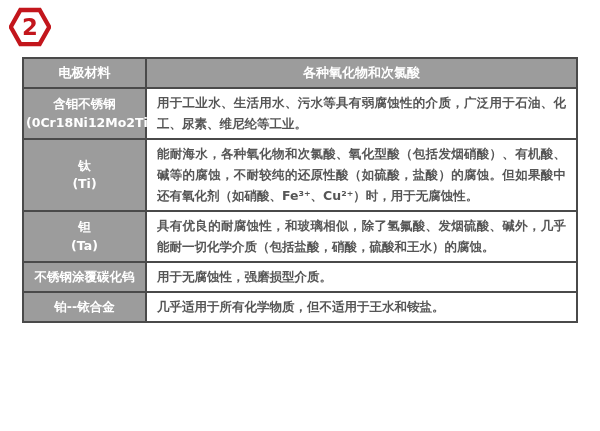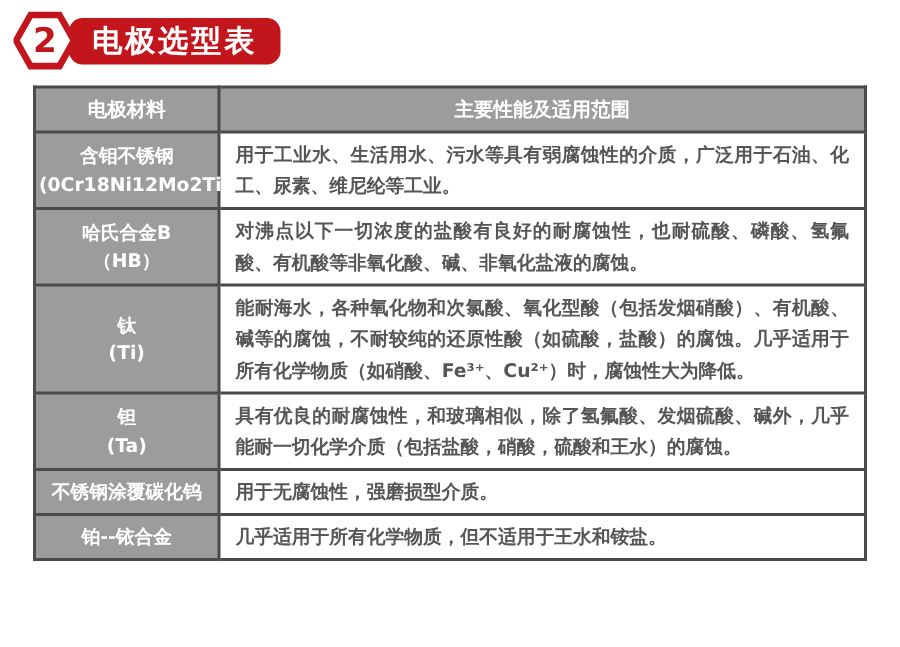--- a/index.html
+++ b/index.html
@@ -50,57 +50,47 @@
   .mat-code:empty{display:none;}
 </style>
 </head>
 <body>
 
 <div class="header">
   <svg class="badge" viewBox="0 0 48 48">
     <polygon points="2,24 13,4.5 35,4.5 46,24 35,43.5 13,43.5" fill="#ffffff" stroke="#c3161c" stroke-width="5"></polygon>
     <text x="24" y="33" text-anchor="middle" font-size="26" font-weight="bold" fill="#c3161c">2</text>
   </svg>
-  <div class="banner">
-    <span>电极选型表</span>
-  </div>
 </div>
 
 <table class="selection">
   <colgroup>
       <col class="c-mat">
       <col>
     </colgroup>
   <thead>
     <tr style="height:15px;">
       <th>电极材料</th>
-      <th>主要性能及适用范围</th>
+      <th>各种氧化物和次氯酸</th>
     </tr>
   </thead>
   <tbody>
     <tr style="height:40px;margin-top:38px;">
       <td class="mat">
         <div class="mat-name">含钼不锈钢</div>
         <div class="mat-code">(0Cr18Ni12Mo2Ti)</div>
       </td>
       <td class="desc">用于工业水、生活用水、污水等具有弱腐蚀性的介质，广泛用于石油、化工、尿素、维尼纶等工业。</td>
     </tr>
-    <tr style="height:46px;">
-      <td class="mat">
-        <div class="mat-name">哈氏合金B</div>
-        <div class="mat-code">（HB）</div>
-      </td>
-      <td class="desc">对沸点以下一切浓度的盐酸有良好的耐腐蚀性，也耐硫酸、磷酸、氢氟酸、有机酸等非氧化酸、碱、非氧化盐液的腐蚀。</td>
-    </tr>
     <tr style="height:70px;">
       <td class="mat">
         <div class="mat-name">钛</div>
         <div class="mat-code">(Ti)</div>
       </td>
-      <td class="desc">能耐海水，各种氧化物和次氯酸、氧化型酸（包括发烟硝酸）、有机酸、碱等的腐蚀，不耐较纯的还原性酸（如硫酸，盐酸）的腐蚀。几乎适用于所有化学物质（如硝酸、Fe³⁺、Cu²⁺）时，腐蚀性大为降低。</td>
+      <td class="desc">能耐海水，各种氧化物和次氯酸、氧化型酸（包括发烟硝酸）、有机酸、碱等的腐蚀，不耐较纯的还原性酸（如硫酸，盐酸）的腐蚀。但如果酸中还有氧化剂（如硝酸、Fe³⁺、Cu²⁺）时，用于无腐蚀性。</td>
     </tr>
     <tr style="height:48px;">
       <td class="mat">
         <div class="mat-name">钽</div>
         <div class="mat-code">(Ta)</div>
       </td>
       <td class="desc">具有优良的耐腐蚀性，和玻璃相似，除了氢氟酸、发烟硫酸、碱外，几乎能耐一切化学介质（包括盐酸，硝酸，硫酸和王水）的腐蚀。</td>
     </tr>
     <tr style="height:24px;">
       <td class="mat">

